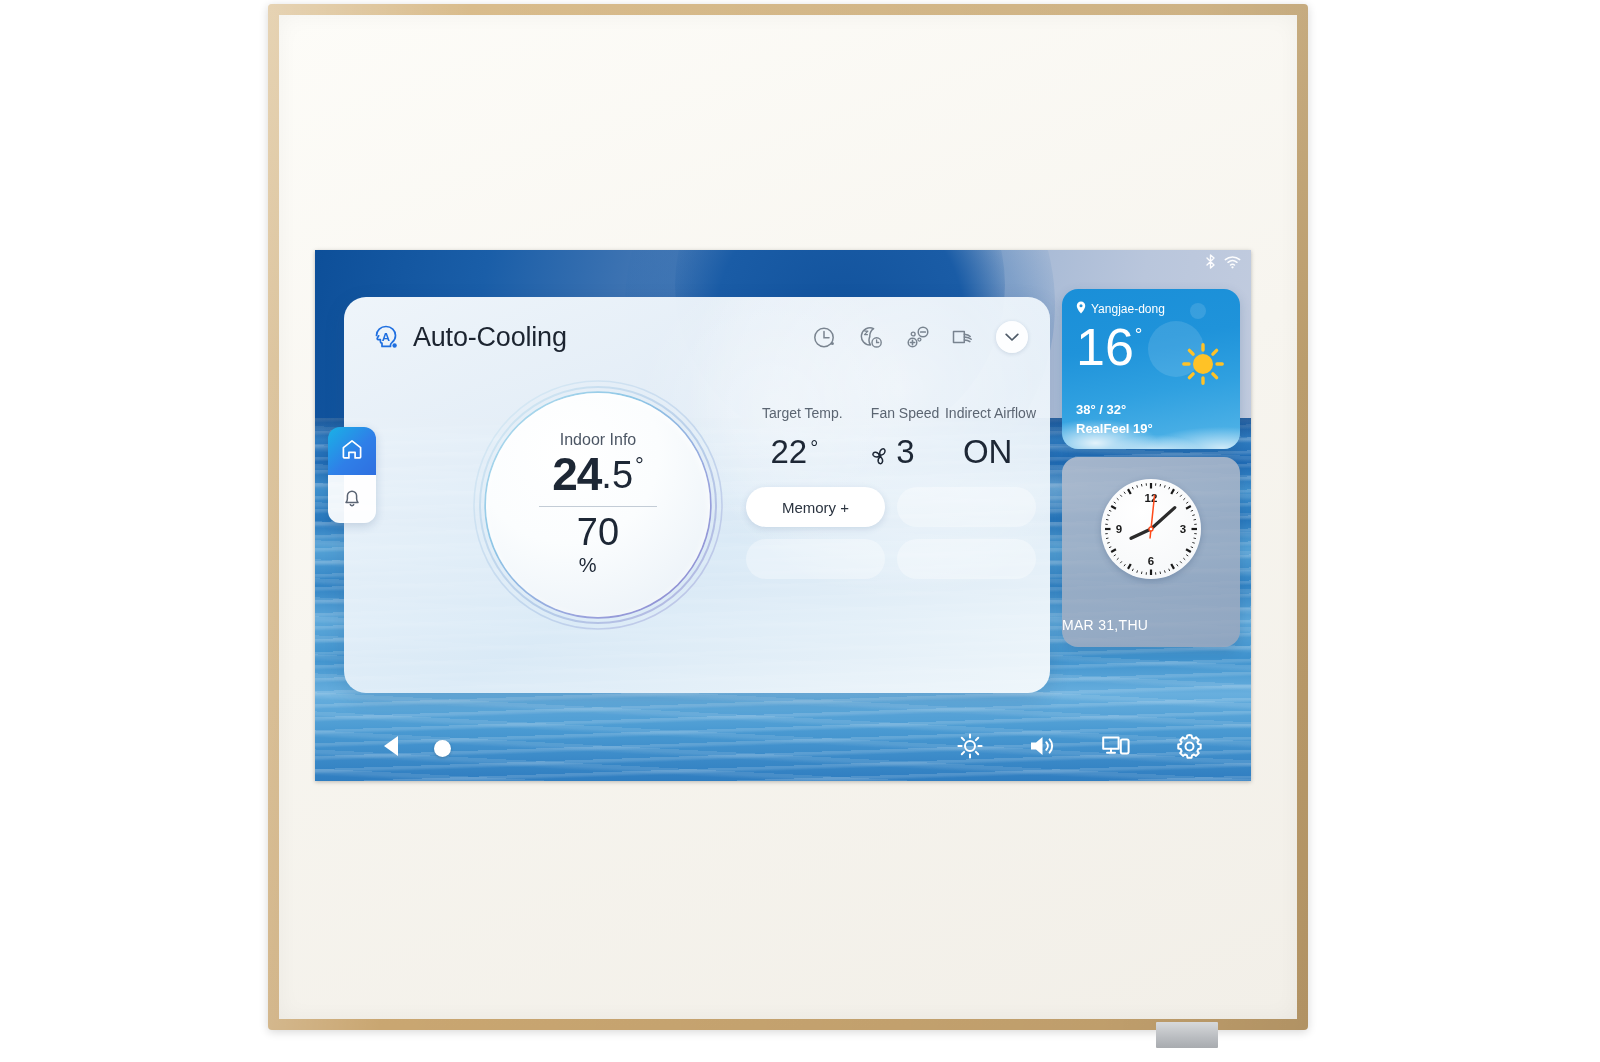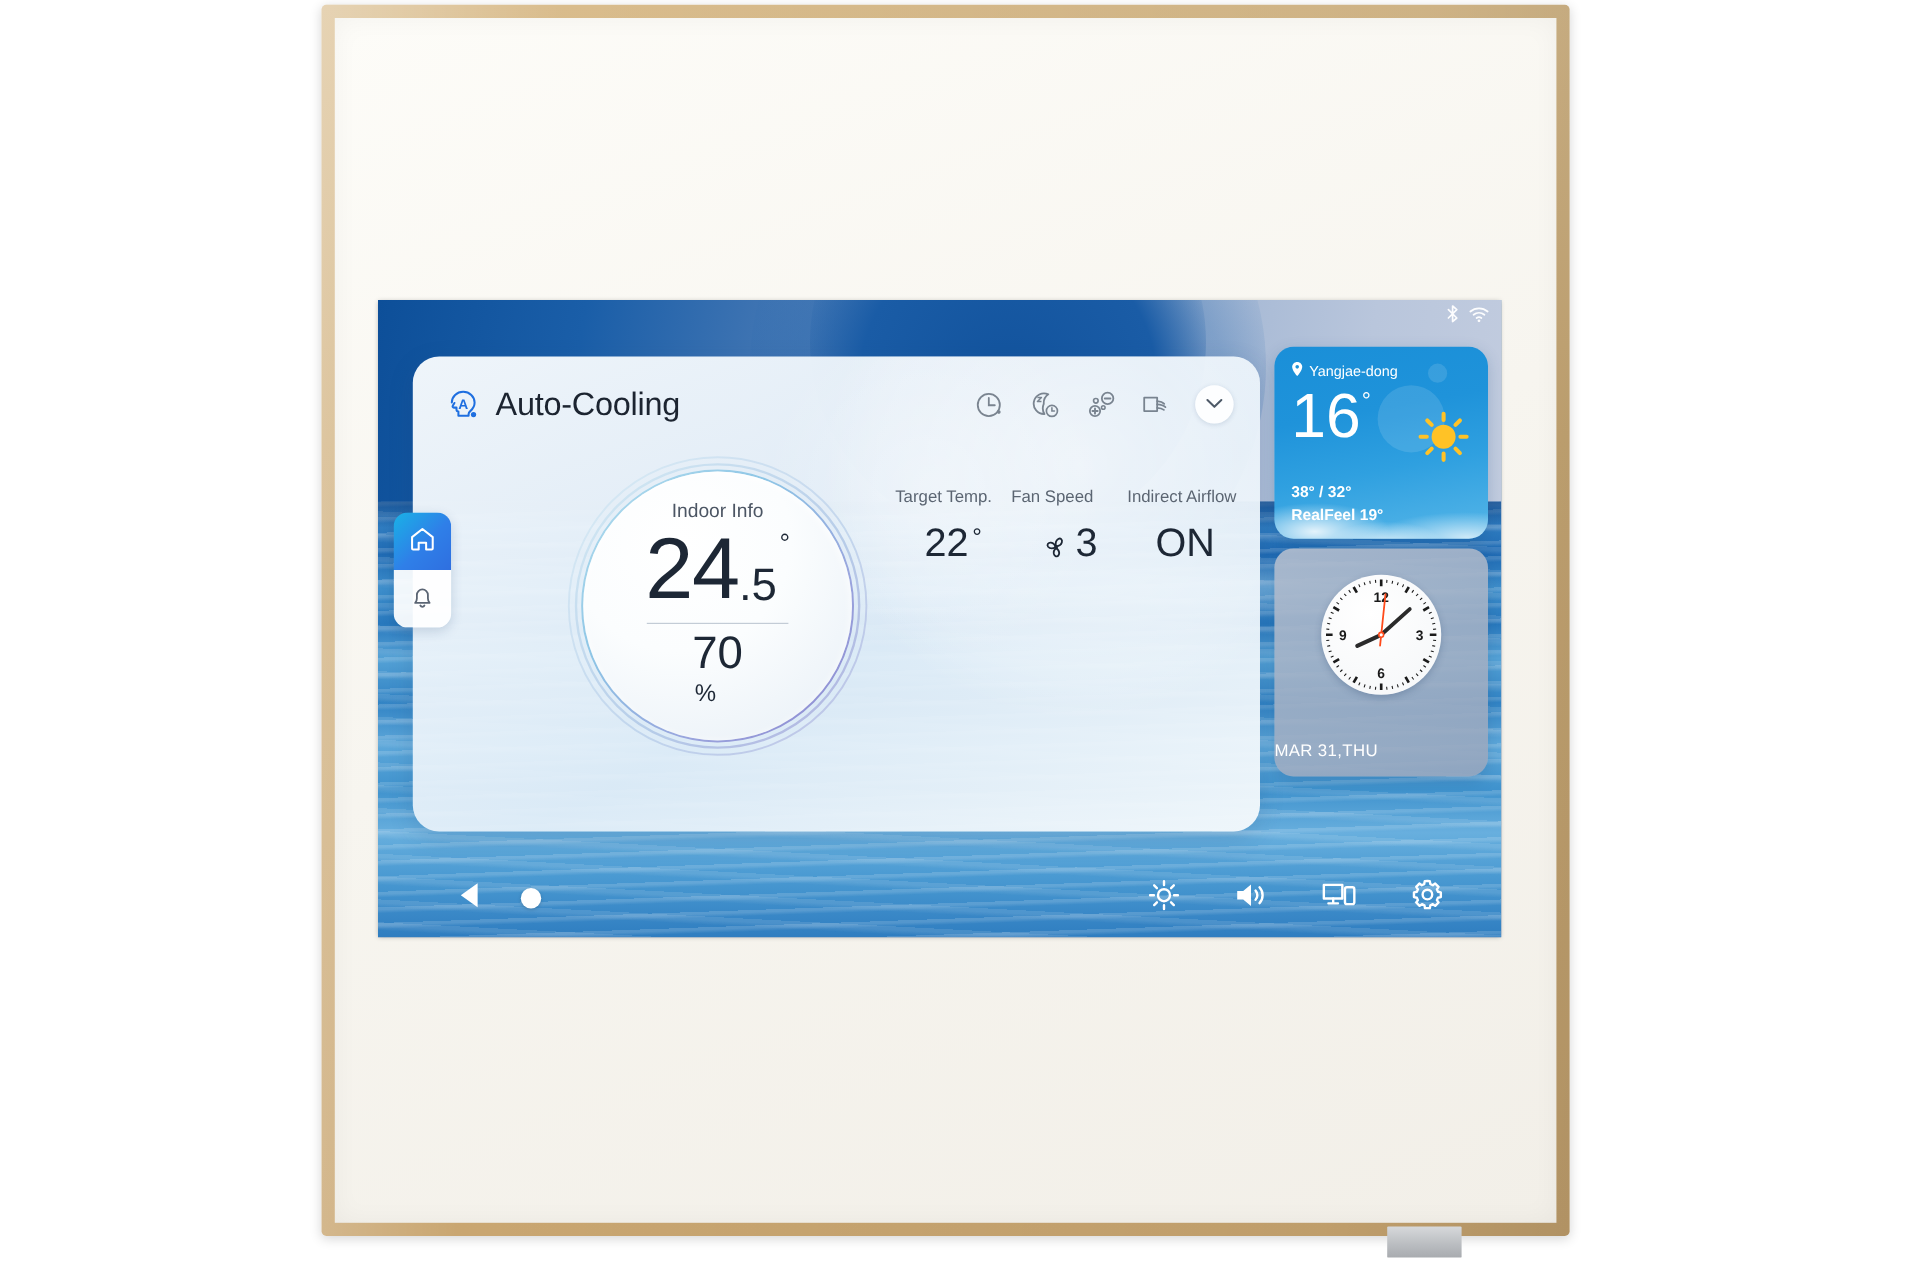--- a/index.html
+++ b/index.html
@@ -100,31 +100,31 @@
   .dial-wrap{position:absolute;left:124px;top:78px;width:260px;height:260px;}
   .dial-ring{position:absolute;inset:0;}
   .dial-face{
     position:absolute;left:18px;top:18px;width:224px;height:224px;border-radius:50%;
     background:radial-gradient(circle at 36% 26%,#ffffff 0%,#fbfdfe 42%,#eef4f9 78%,#e6eef6 100%);
     box-shadow:inset 0 2px 8px rgba(255,255,255,.9);
     display:flex;flex-direction:column;align-items:center;justify-content:center;
   }
   .dial-label{font-size:16px;color:#4c5664;margin-top:-4px;}
   .dial-temp{display:flex;align-items:flex-start;margin-top:2px;line-height:1;}
-  .dial-int{font-size:72px;color:#1d2735;font-weight:400;letter-spacing:-1px;}
+  .dial-int{font-size:46px;color:#1d2735;font-weight:700;letter-spacing:-1px;}
   .dial-dec{font-size:38px;color:#1d2735;font-weight:300;align-self:flex-end;margin-bottom:3px;}
   .dial-deg{font-size:22px;color:#1d2735;margin-top:4px;margin-left:2px;}
   .dial-sep{width:118px;height:1px;background:#c3ccd6;margin:9px 0 6px;}
   .dial-hum{display:flex;align-items:flex-start;line-height:1;flex-direction:column;}
   .dial-hum-val{font-size:38px;color:#1d2735;font-weight:300;}
   .dial-hum-unit{font-size:20px;color:#1d2735;margin-top:4px;margin-left:2px;}
 
   
   .readouts{position:absolute;left:402px;top:108px;width:290px;display:flex;}
-  .ro{flex:1;text-align:left;}
+  .ro{flex:1;text-align:right;}
   .ro-label{font-size:14px;color:#5b6572;white-space:nowrap;}
   .ro-value{margin-top:12px;font-size:33px;color:#1d2735;font-weight:300;display:flex;align-items:center;justify-content:center;gap:3px;}
   .ro-deg{font-size:20px;margin-top:-8px;}
   .fan-ico{width:26px;height:26px;}
 
   
   .pills{position:absolute;left:402px;top:190px;width:290px;display:grid;grid-template-columns:1fr 1fr;gap:12px 12px;}
   .pill{height:40px;border-radius:20px;background:rgba(255,255,255,.34);
         display:flex;align-items:center;justify-content:center;font-size:15px;color:#3a4450;}
   .pill.active{background:#ffffff;box-shadow:0 2px 7px rgba(40,80,130,.14);color:#2b3440;}
@@ -326,20 +326,26 @@
           </div>
         </div>
         <div class="ro">
           <div class="ro-label">Indirect Airflow</div>
           <div class="ro-value">
             <span>ON</span>
           </div>
         </div>
       </div>
 
+      <div class="pills">
+        <div class="pill active">Memory +</div>
+        <div class="pill"></div>
+        <div class="pill"></div>
+        <div class="pill"></div>
+      </div>
     </div>
 
     <div class="sidebar">
       <div class="sb-item active">
         <span>
           <svg width="24" height="24" viewBox="0 0 24 24">
             <path d="M3.4 10.6L12 3.8l8.6 6.8V20a.9.9 0 01-.9.9h-4.6v-5.6H8.9v5.6H4.3a.9.9 0 01-.9-.9z" fill="none" stroke="#ffffff" stroke-width="1.7" stroke-linejoin="round" stroke-linecap="round"></path>
           </svg>
         </span>
       </div>

